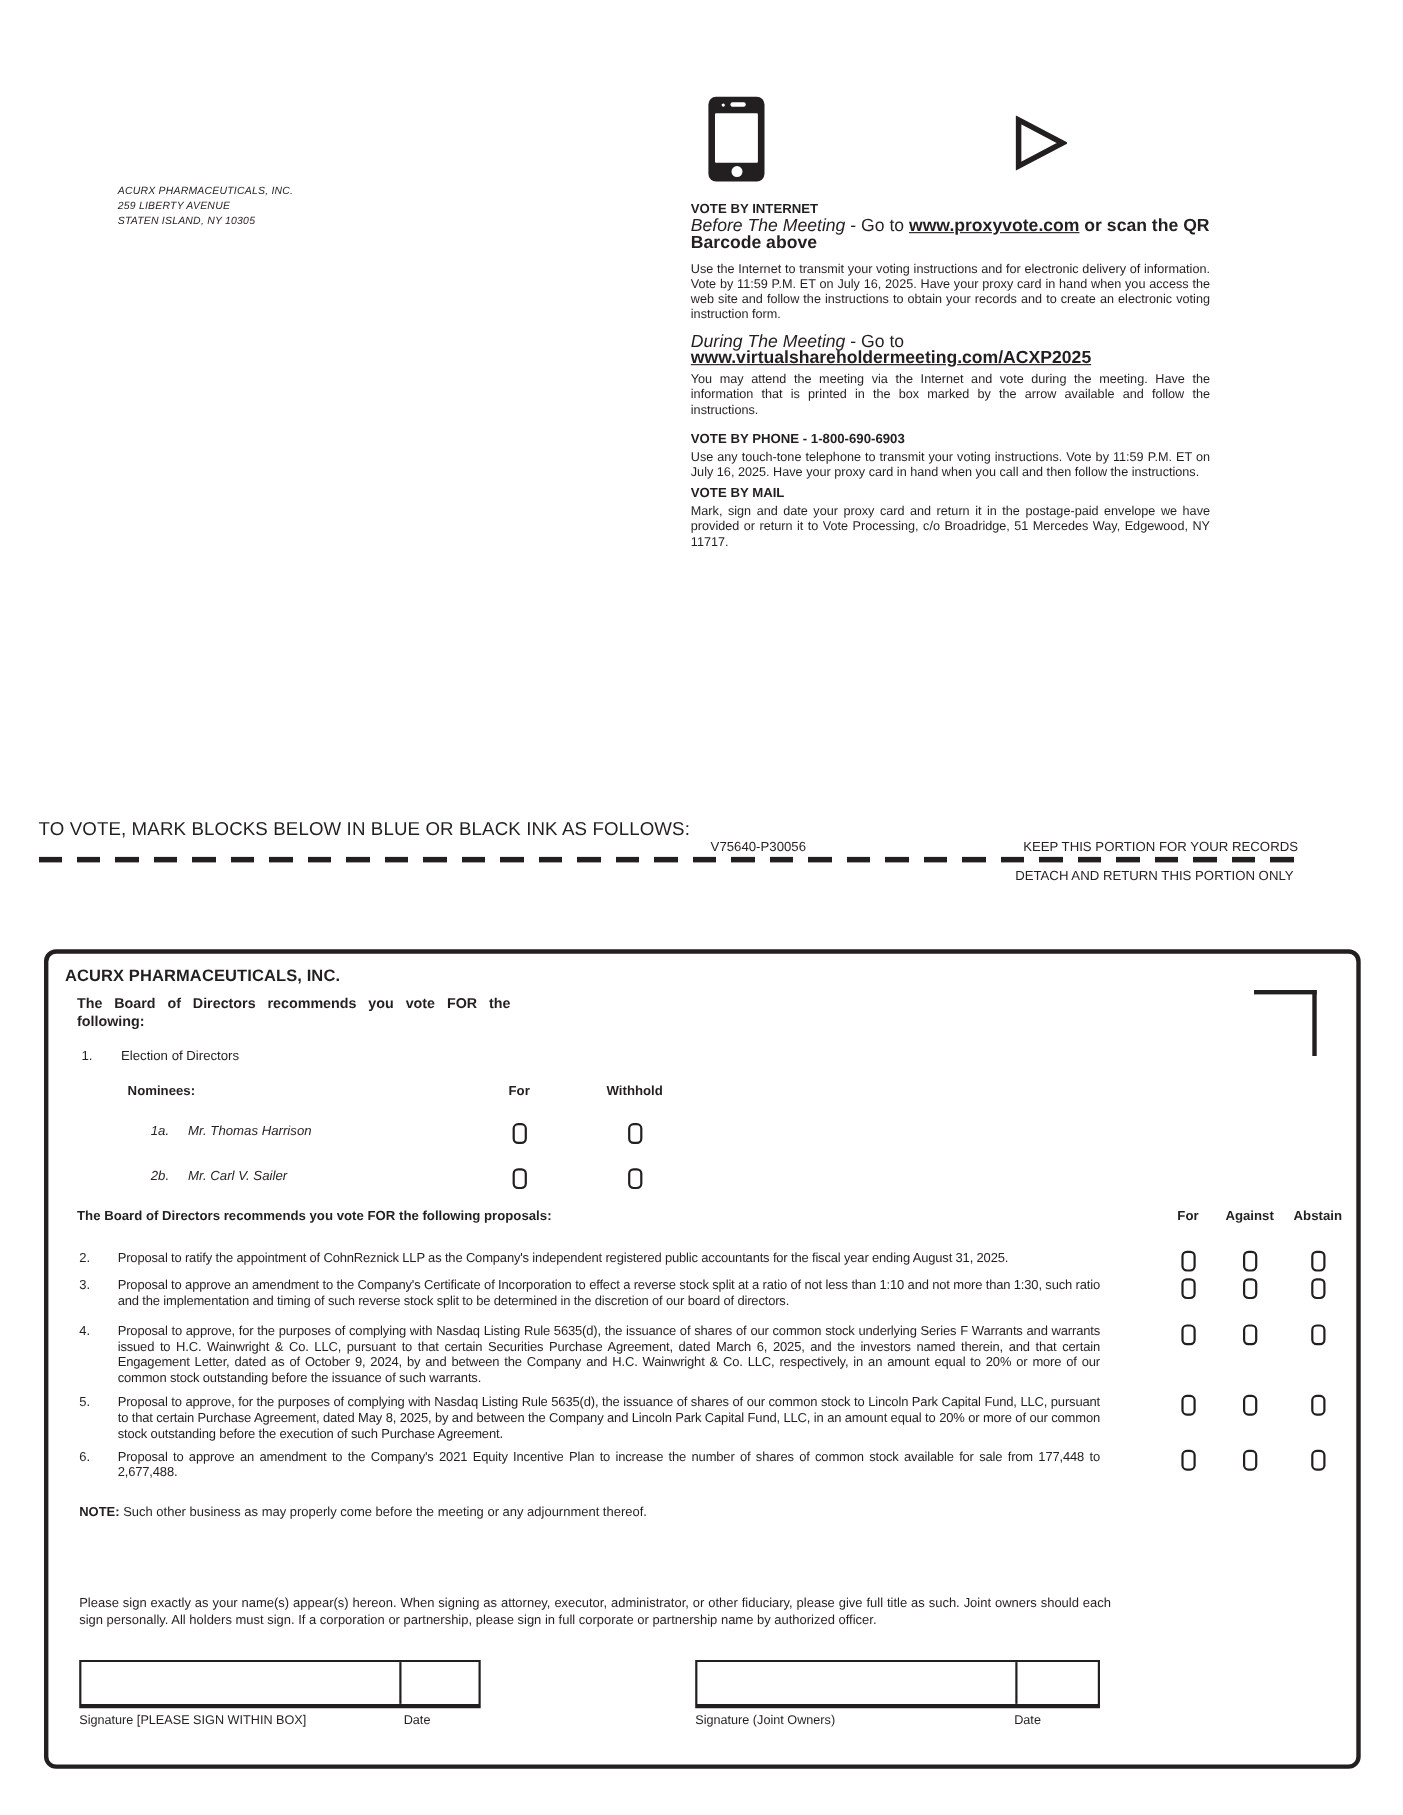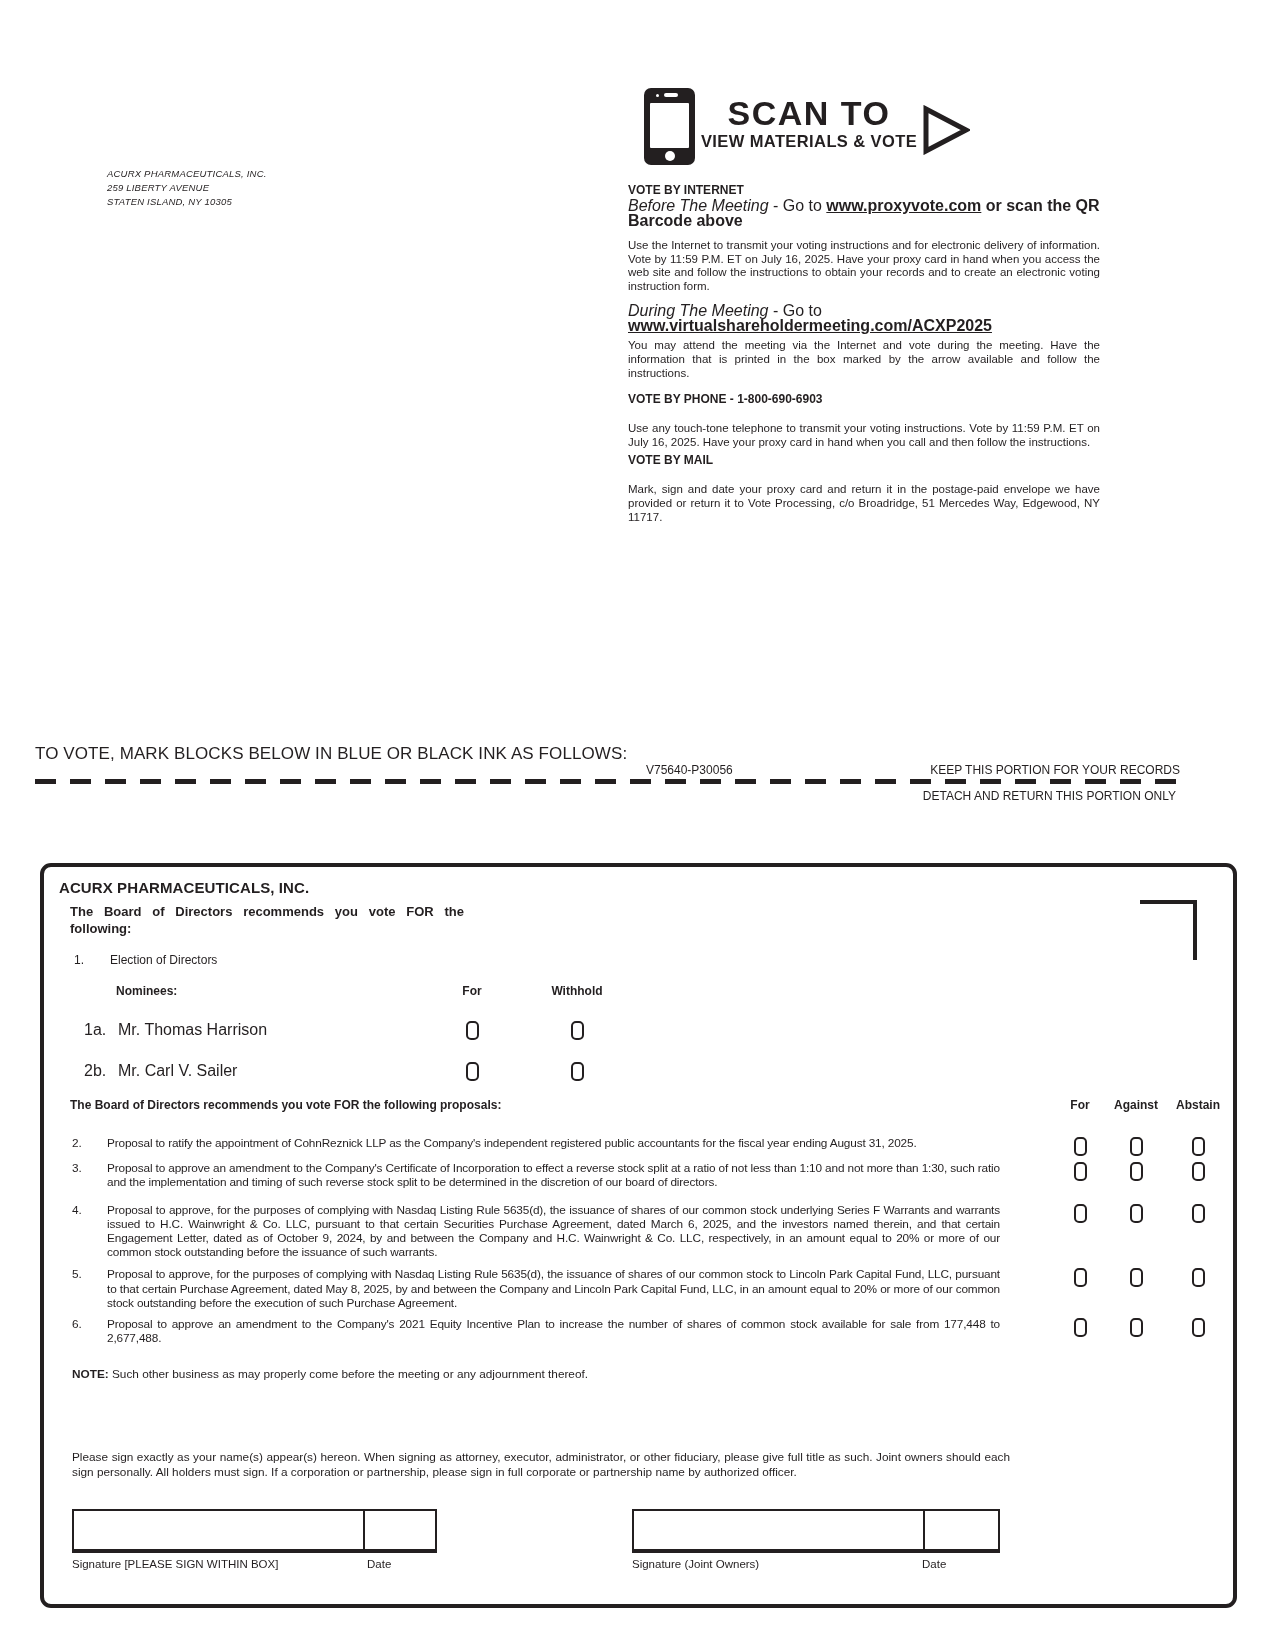--- a/index.html
+++ b/index.html
@@ -28,21 +28,21 @@
   .vt-heading { font-size:12px; font-weight:700; line-height:13px; }
   .vt-line { font-size:16px; line-height:15px; margin-top:1px; }
   .vt-line .it { font-style:italic; }
   .vt-line .lk { font-weight:700; text-decoration:underline; }
   .vt-line .bd { font-weight:700; }
   .vt-body { font-size:11.5px; line-height:13.6px; text-align:justify; margin-top:11px; }
   .vt-body2 { font-size:11.5px; line-height:13.6px; text-align:justify; margin-top:6px; }
   .mt10 { margin-top:10px; }
   .mt13 { margin-top:13px; }
   .mt5 { margin-top:5px; }
-  .tight { margin-top:16px; }
+  .tight { margin-top:4px; }
 
   
   .mark-instr { position:absolute; left:35px; top:744px; font-size:17px; letter-spacing:.1px; }
   .ctrl-num { position:absolute; left:646px; top:763px; width:220px; text-align:left; font-size:12px; }
   .keep { position:absolute; right:95px; top:763px; font-size:12px; }
   .dash-rule { position:absolute; left:35px; top:779px; width:1148px; height:5px;
     background:repeating-linear-gradient(90deg,#231f20 0 21px,transparent 21px 35px); }
   .detach-only { position:absolute; right:99px; top:789px; font-size:12px; }
   .valid-note { position:absolute; left:35px; top:794px; width:1148px; text-align:center; font-size:13px; font-weight:700; }
 
@@ -51,21 +51,21 @@
     border:4px solid #231f20; border-radius:11px; background:#fff; overflow:hidden; }
   .company { margin:12px 0 0 15px; font-size:15px; font-weight:700; letter-spacing:.1px; }
   .rec1 { margin:8px 0 0 26px; width:394px; font-size:13px; font-weight:700; line-height:16.5px; text-align:justify; }
   .corner-mark { position:absolute; left:1096px; top:33px; width:57px; height:60px;
     border-top:4px solid #231f20; border-right:4px solid #231f20; }
   .item1 { display:flex; margin-top:16px; padding-left:30px; font-size:12px; }
   .item1 .num { width:36px; }
   .nom-hdr { position:relative; margin-top:17px; padding-left:72px; font-size:12px; font-weight:700; height:15px; }
   .col-for { position:absolute; left:398px; top:0; width:60px; text-align:center; }
   .col-withhold { position:absolute; left:493px; top:0; width:80px; text-align:center; }
-  .nom-row { position:relative; display:flex; padding-left:40px; font-size:16px; height:21px; }
+  .nom-row { position:relative; display:flex; padding-left:93px; font-size:12px; height:21px;font-style:italic; }
   .nom-row .num { width:34px; }
   .nr1 { margin-top:22px; } .nr2 { margin-top:20px; }
   .cb { display:inline-block; width:13px; height:19px; border:2.5px solid #231f20; border-radius:5px; background:#fff; }
   .cbw { position:absolute; top:0; width:60px; text-align:center; }
   .cbw.c1 { left:398px; } .cbw.c2 { left:503px; }
   .prop-hdr { position:relative; margin-top:15px; padding-left:26px; font-size:12px; font-weight:700; height:15px; }
   .ph-for { position:absolute; left:1014px; top:0; width:44px; text-align:center; }
   .ph-against { position:absolute; left:1060px; top:0; width:64px; text-align:center; }
   .ph-abstain { position:absolute; left:1126px; top:0; width:56px; text-align:center; }
   .p-row { position:relative; display:flex; padding-left:28px; }
@@ -98,24 +98,20 @@
     <div>259 LIBERTY AVENUE</div>
     <div>STATEN ISLAND, NY 10305</div>
   </div>
 
   <div class="phone-icon">
     <span class="phone-dot"></span>
     <span class="phone-speaker"></span>
     <span class="phone-screen"></span>
     <span class="phone-home"></span>
   </div>
-  <div class="scan-text">
-    <div class="scan-title">SCAN TO</div>
-    <div class="scan-sub">VIEW MATERIALS &amp; VOTE</div>
-  </div>
   <svg class="scan-arrow" width="48" height="50" viewBox="0 0 48 50">
     <polygon points="4,4 44,25 4,46" fill="none" stroke="#231f20" stroke-width="5"></polygon>
   </svg>
 
   <div class="vote-info">
     <div class="vt-heading">VOTE BY INTERNET</div>
     <div class="vt-line"><span class="it">Before The Meeting</span><span> - Go to </span><span class="lk">www.proxyvote.com</span><span class="bd"> or scan the QR Barcode above</span></div>
     <div class="vt-body">Use the Internet to transmit your voting instructions and for electronic delivery of information. Vote by 11:59 P.M. ET on July 16, 2025. Have your proxy card in hand when you access the web site and follow the instructions to obtain your records and to create an electronic voting instruction form.</div>
     <div class="vt-line mt10"><span class="it">During The Meeting</span><span> - Go to </span><span class="lk">www.virtualshareholdermeeting.com/ACXP2025</span></div>
     <div class="vt-body2">You may attend the meeting via the Internet and vote during the meeting. Have the information that is printed in the box marked by the arrow available and follow the instructions.</div>

